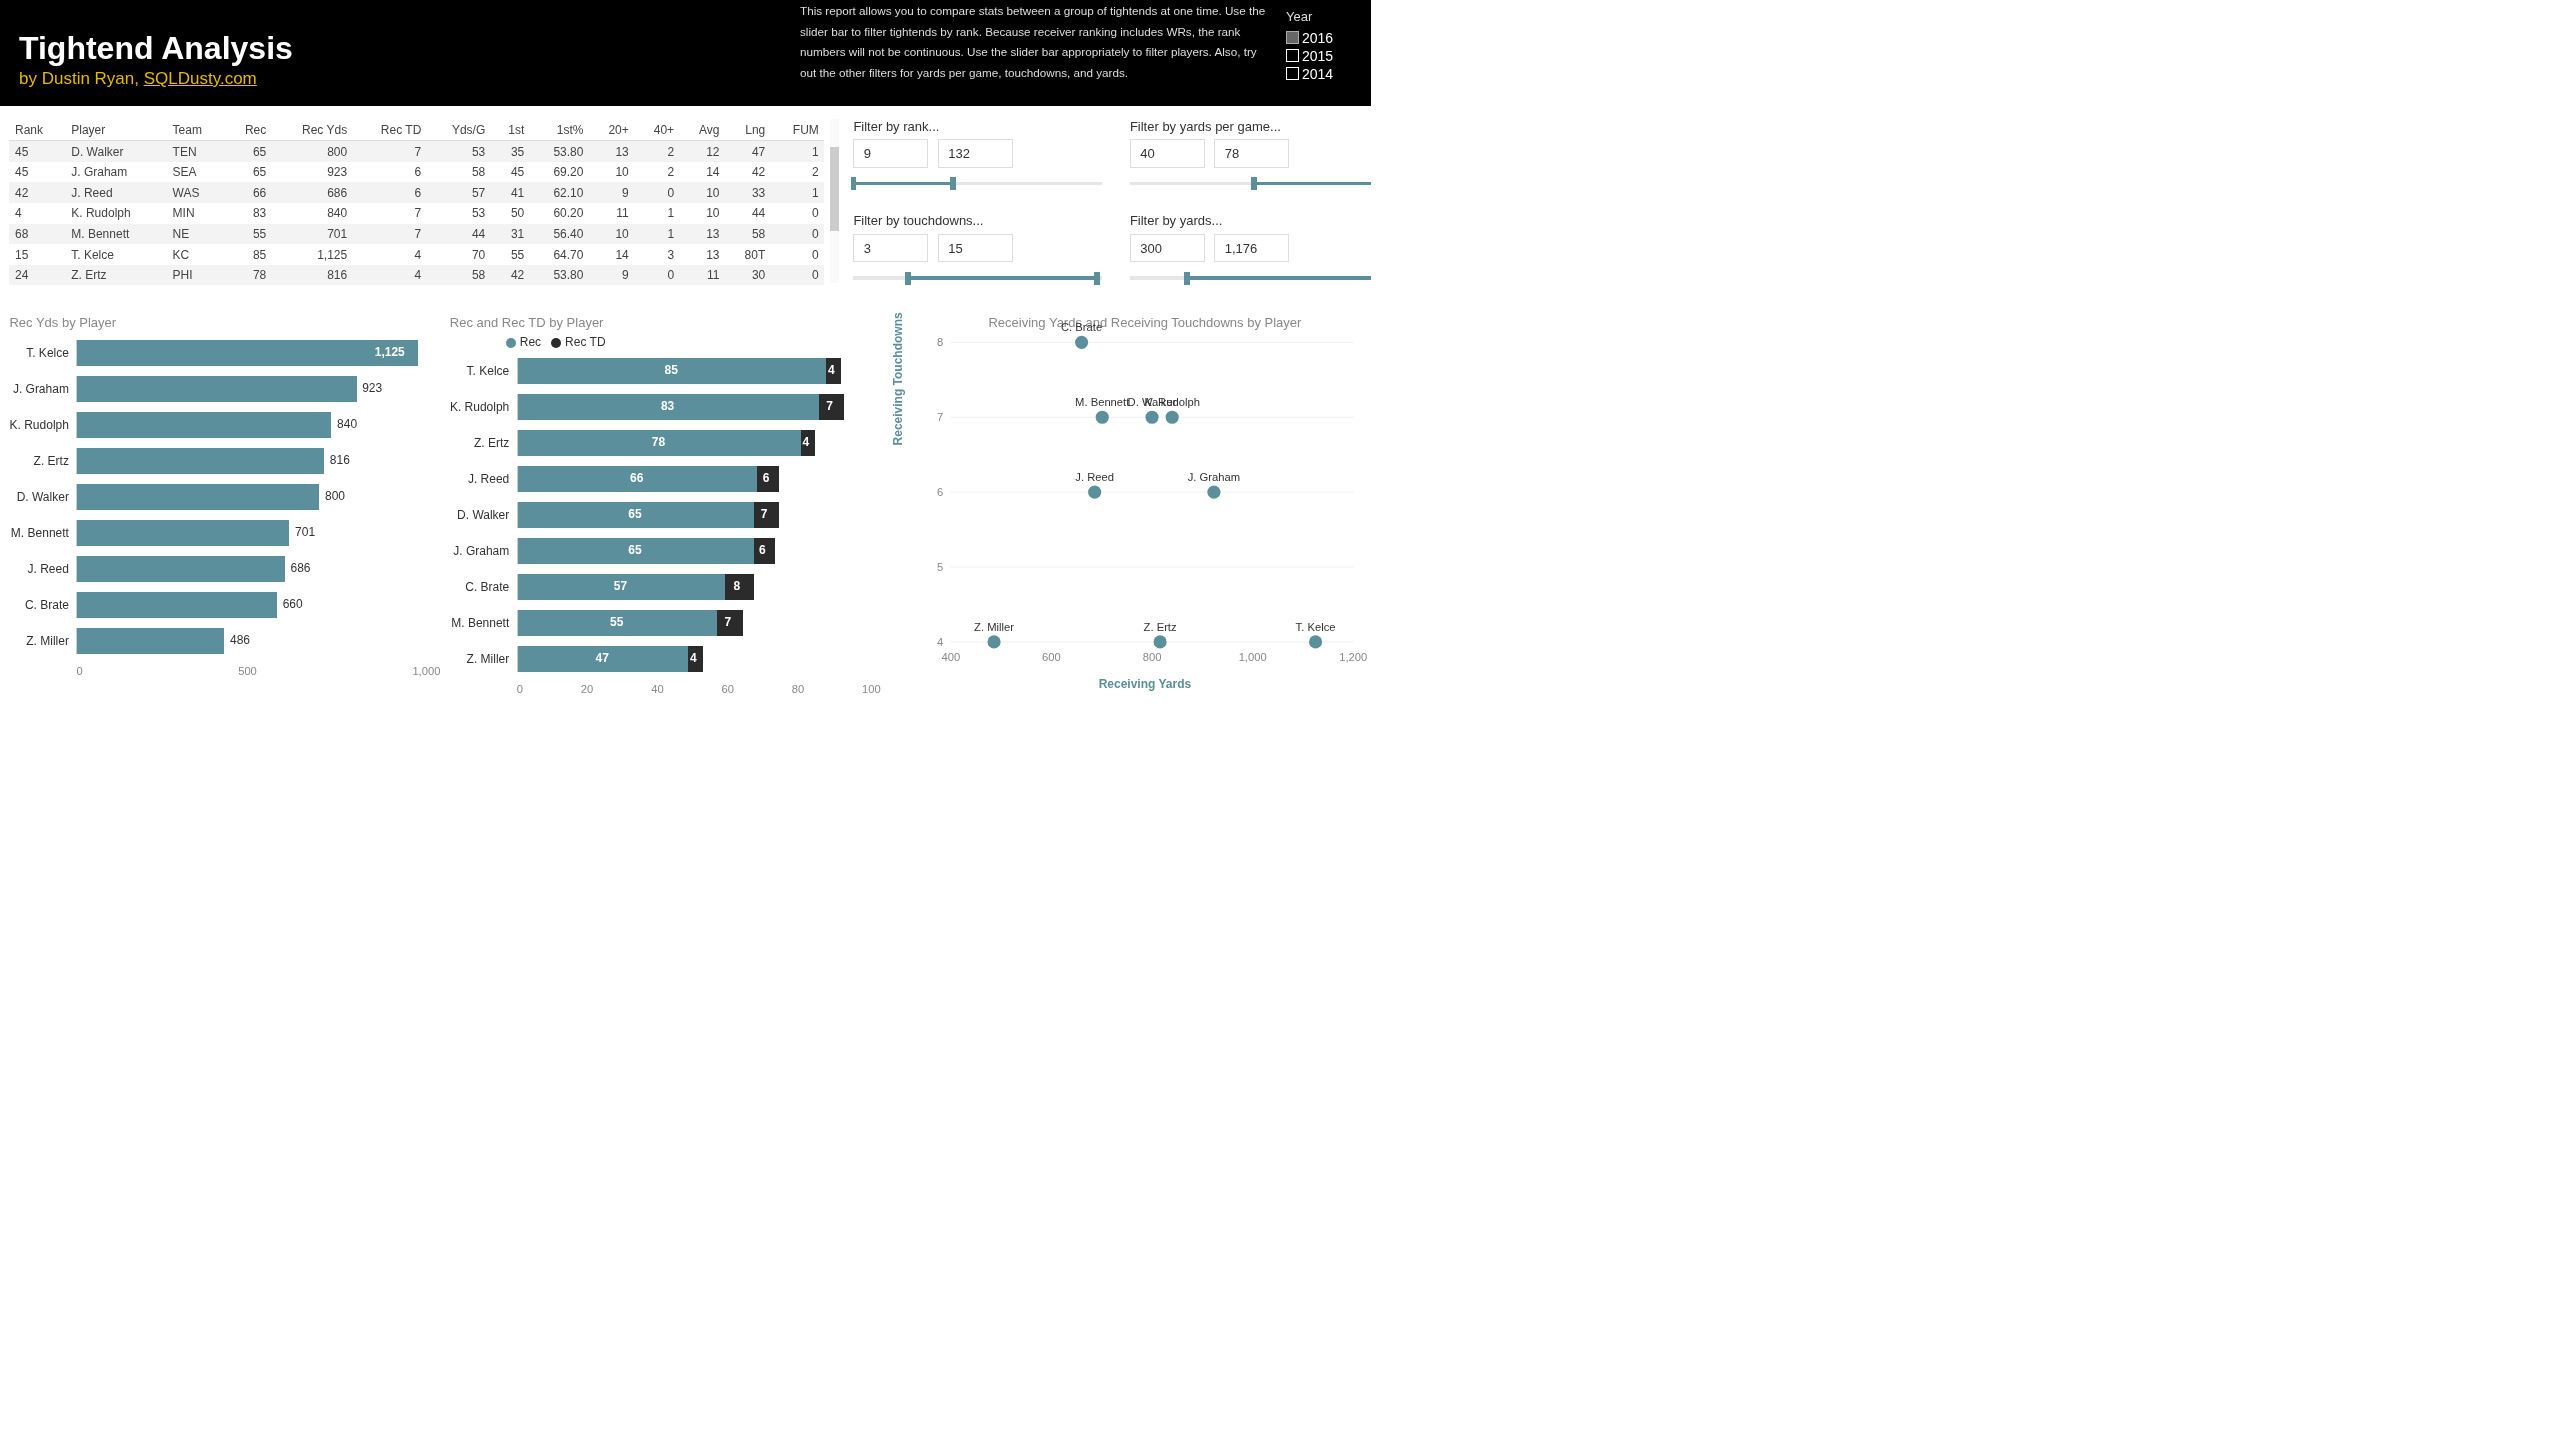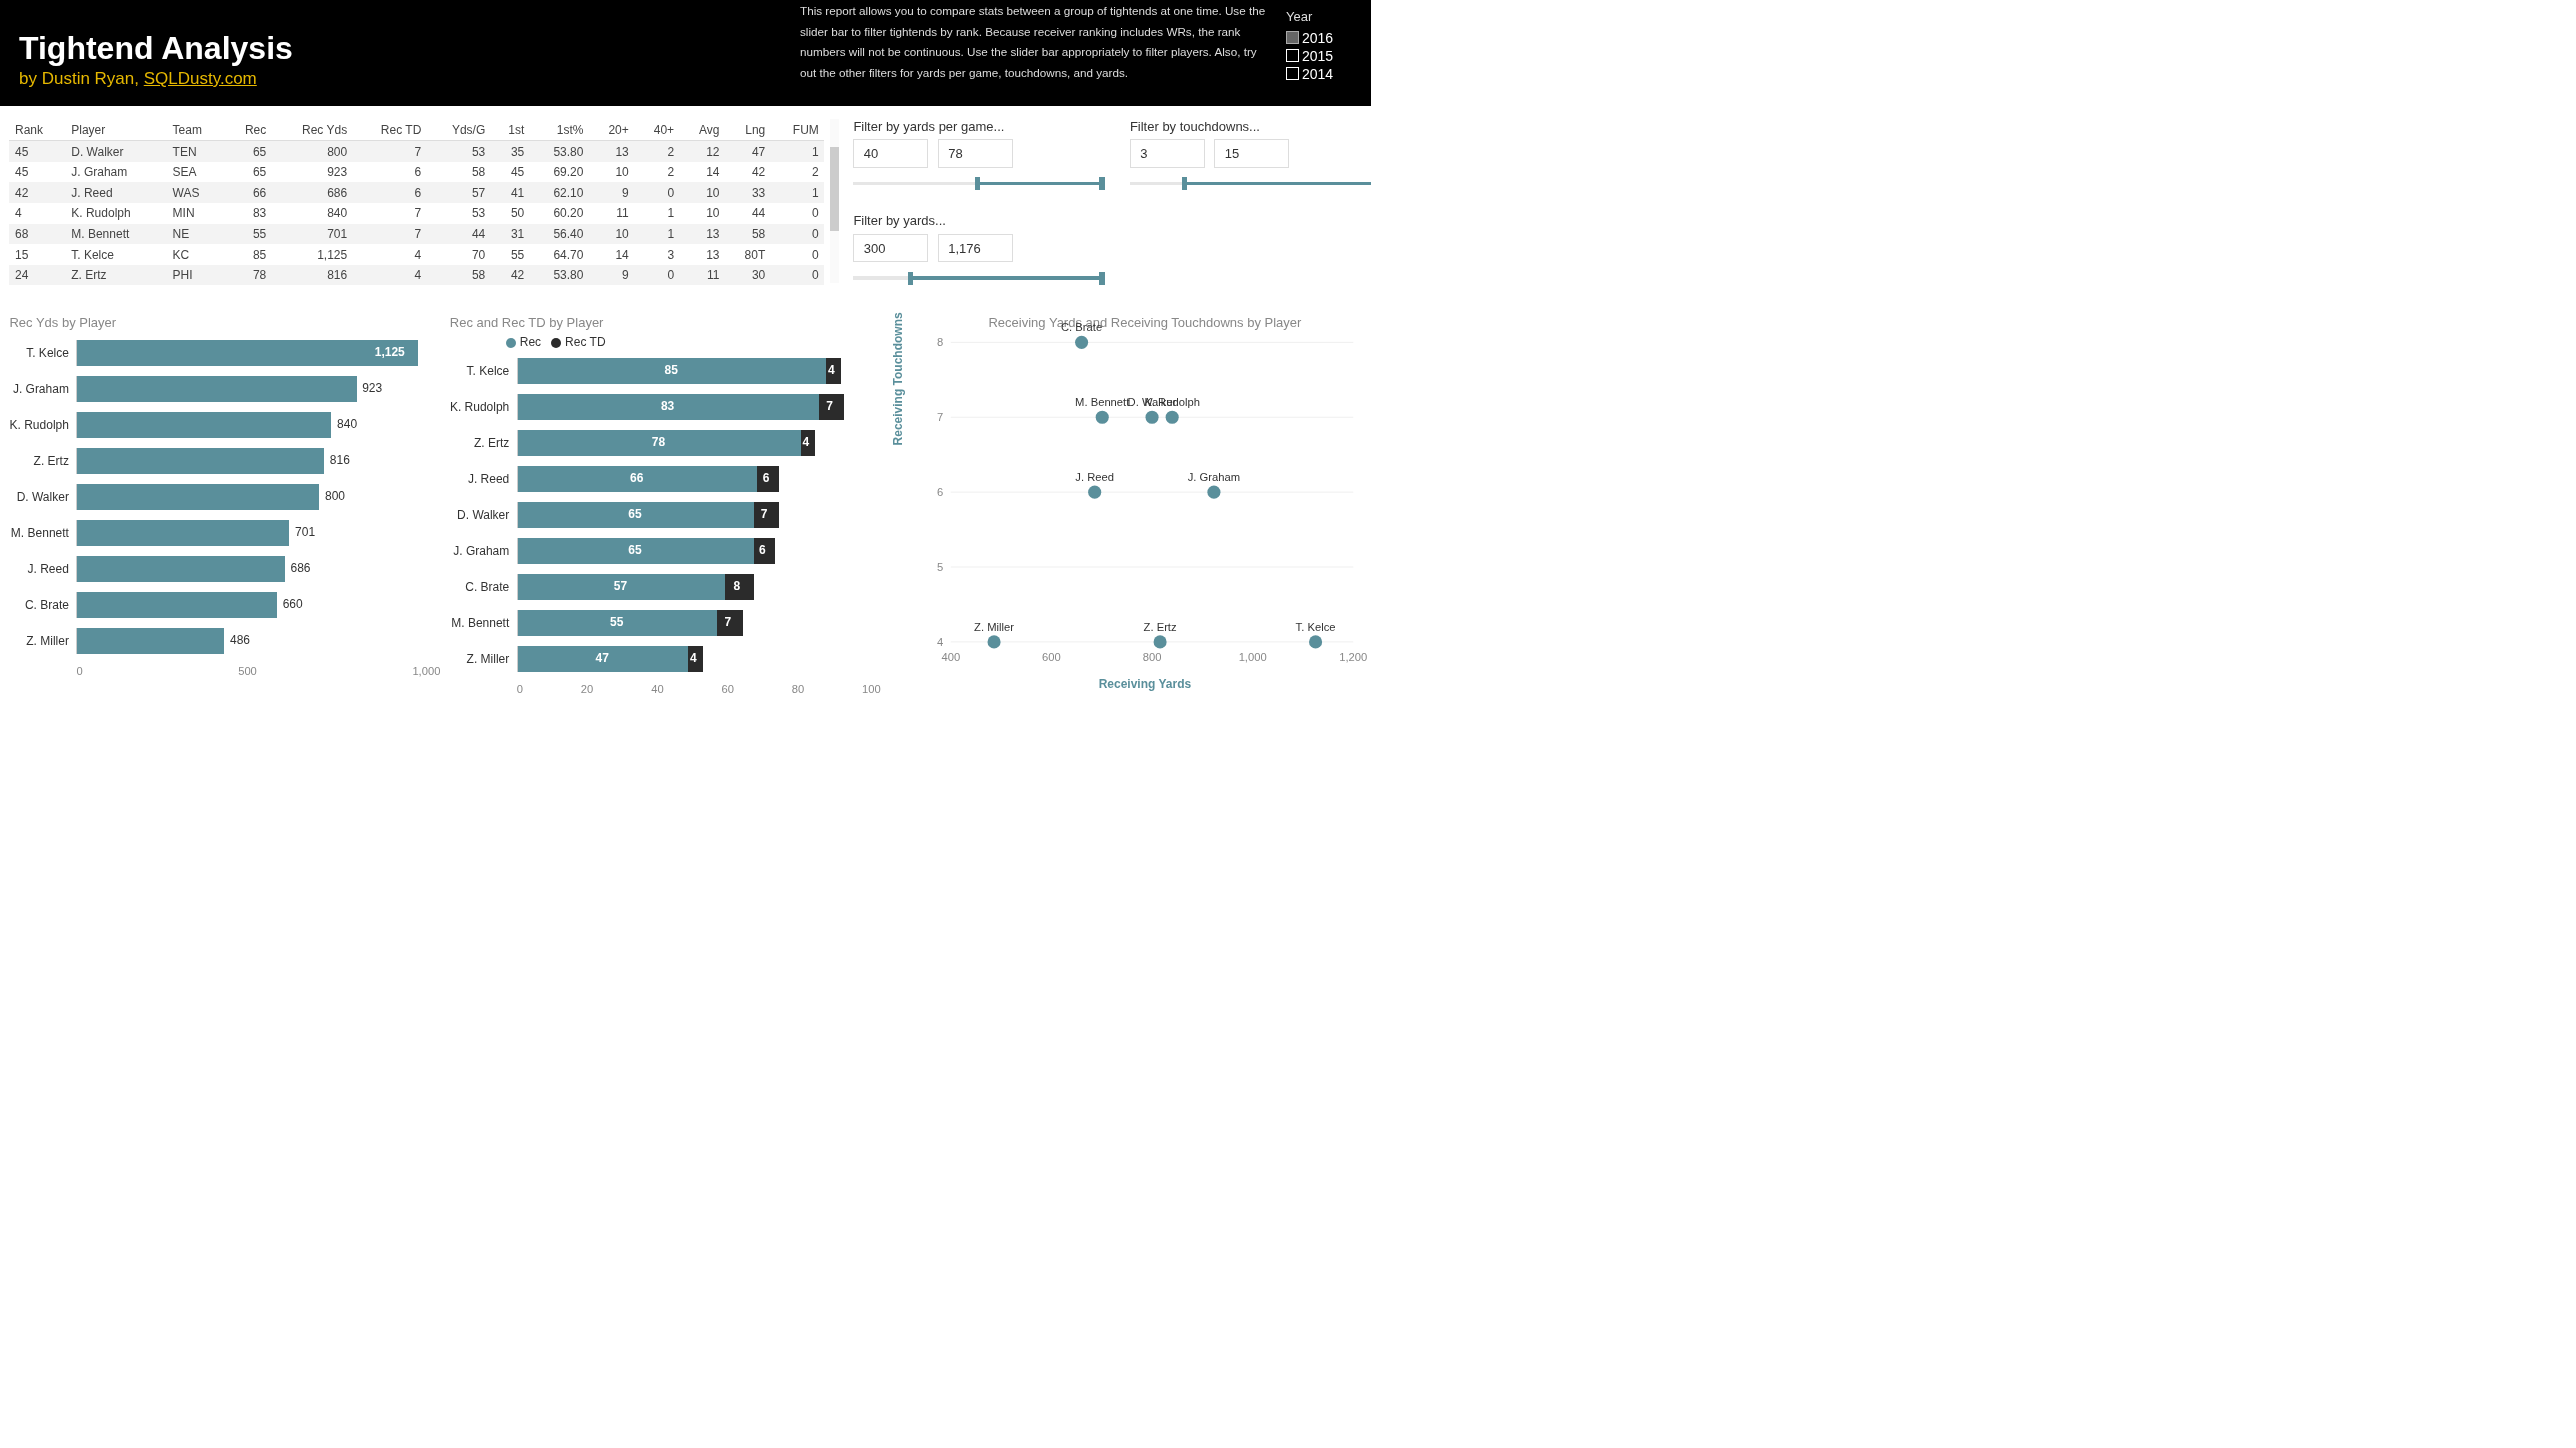--- a/index.html
+++ b/index.html
@@ -225,20 +225,33 @@
             <td>30</td>
             <td>0</td>
           </tr>
         </tbody>
     </table>
     <div class="scroll-track"></div>
     <div class="scroll-thumb"></div>
   </div>
 
   <div class="filters">
+    <div class="filter">
+      <div class="flabel">Filter by rank...</div>
+      <div class="inputs">
+        <div class="inp">9</div>
+        <div class="inp">132</div>
+      </div>
+      <div class="slider">
+        <div class="rail"></div>
+          <div class="fill" id="fill-rank" style="left: 0%; right: 60%;"></div>
+        <div class="h" id="h1-rank" style="left: calc(0% - 2.8px);"></div>
+        <div class="h" id="h2-rank" style="left: calc(40% - 2.8px);"></div>
+      </div>
+    </div>
     <div class="filter">
       <div class="flabel">Filter by yards per game...</div>
       <div class="inputs">
         <div class="inp">40</div>
         <div class="inp">78</div>
       </div>
       <div class="slider">
         <div class="rail"></div>
           <div class="fill" id="fill-ypg" style="left: 50%; right: 0%;"></div>
         <div class="h" id="h1-ypg" style="left: calc(50% - 2.8px);"></div>

